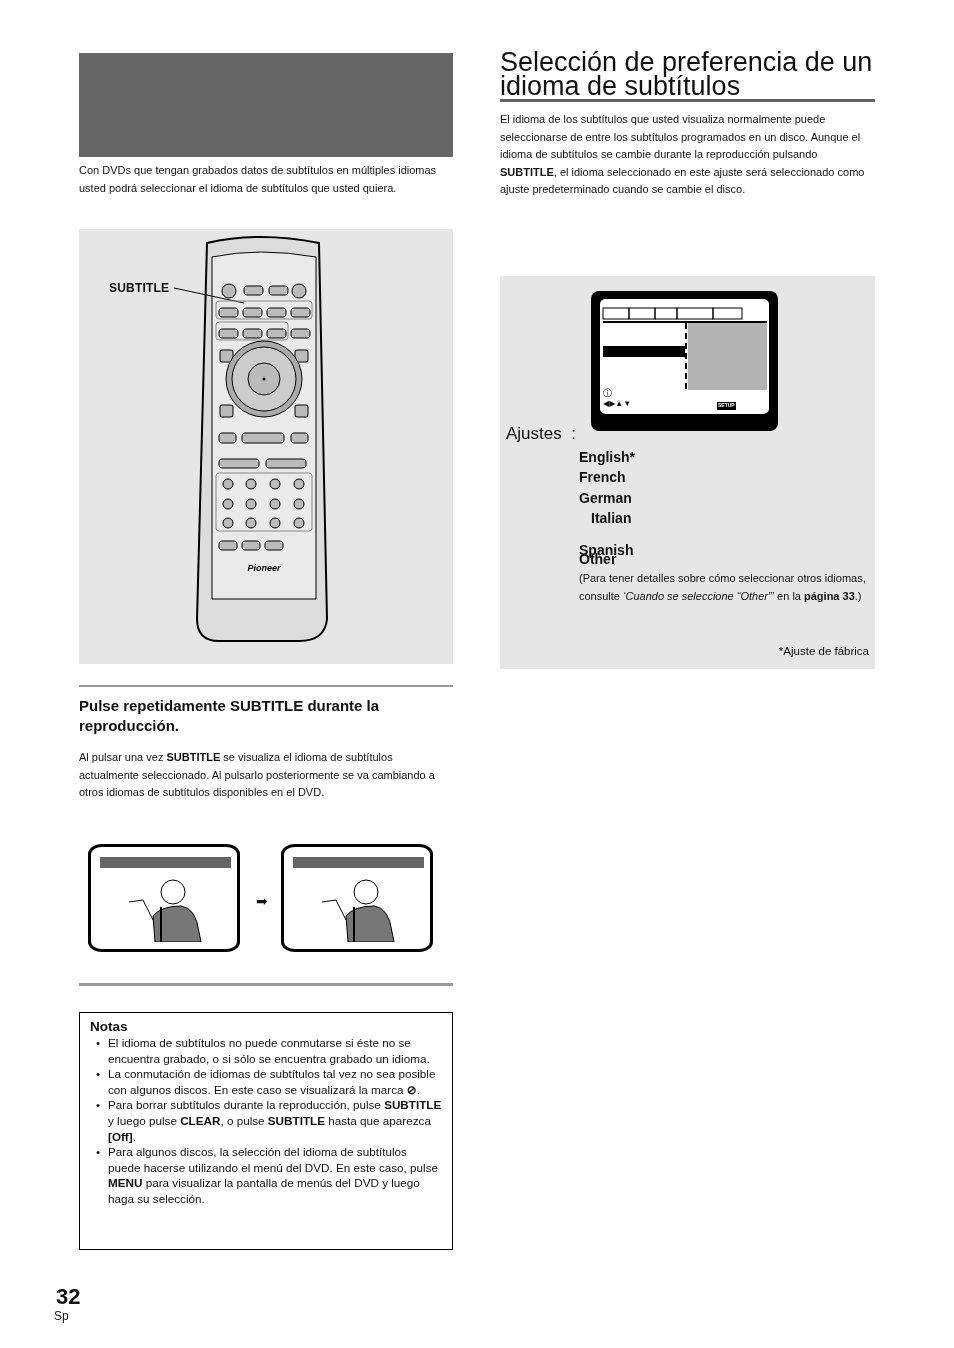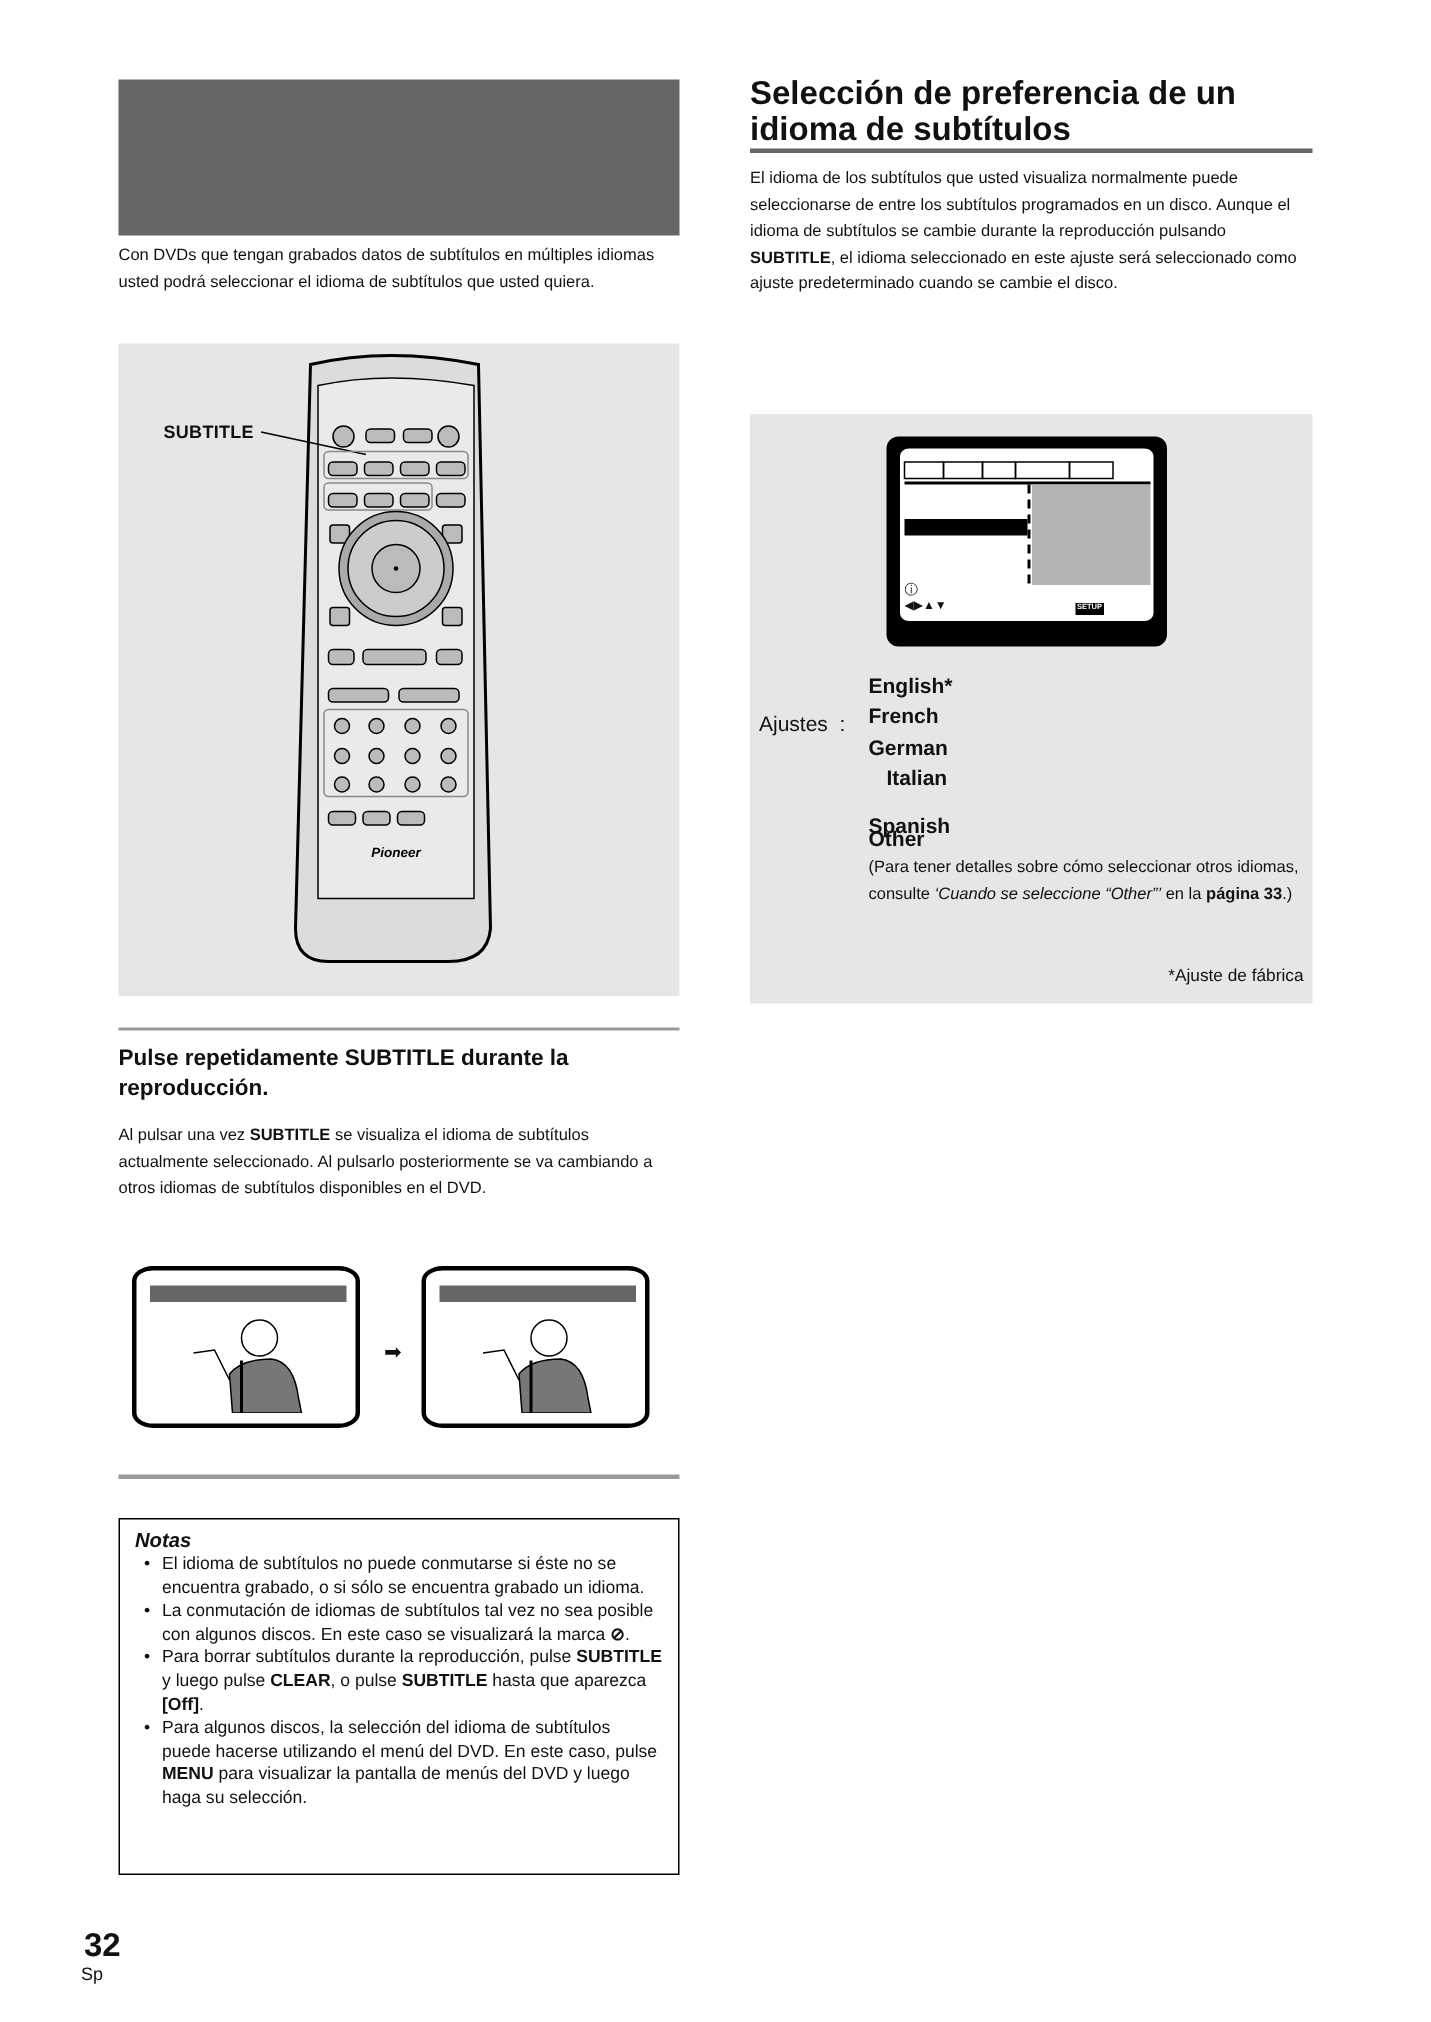--- a/index.html
+++ b/index.html
@@ -10,31 +10,31 @@
   .header-box{left:79px;top:53px;width:374px;height:104px;background:#666;}
   .intro{left:79px;top:162px;width:374px;}
   .remote-panel{left:79px;top:229px;width:374px;height:435px;background:#e6e6e6;}
   .subtitle-label{left:109px;top:281px;font-size:12px;font-weight:bold;letter-spacing:0.2px;}
   .rule{height:2px;background:#999;}
   .step-title{left:79px;top:696px;width:374px;font-size:15px;font-weight:bold;line-height:20px;margin:0;}
   .step-body{left:79px;top:749px;width:374px;}
   .tv{width:152px;height:108px;border:3px solid #000;border-radius:14px/10px;background:#fff;box-sizing:border-box;}
   .tv .bar{position:absolute;left:9px;top:10px;width:131px;height:11px;background:#666;}
   .notes{left:79px;top:1012px;width:374px;height:238px;border:1px solid #000;box-sizing:border-box;padding:6px 10px 0 8px;}
-  .notes h4{margin:0 0 1px 2px;font-size:13.5px;font-style:italic;font-weight:bold;}
+  .notes h4{margin:0 0 1px 2px;font-size:13.5px;font-weight:bold;}
   .notes ul{margin:0;padding-left:12px;list-style:none;}
   .notes li{font-size:11.7px;line-height:15.6px;position:relative;padding-left:8px;}
   .notes li::before{content:"•";position:absolute;left:-4px;top:0;}
-  .r-title{left:500px;top:50px;width:380px;font-size:22px;font-weight:bold;line-height:24px;margin:0;}
+  .r-title{left:500px;top:50px;width:380px;font-size:27px;font-weight:normal;line-height:24px;margin:0;}
   .r-rule{left:500px;top:99px;width:375px;height:3px;background:#666;}
   .r-body{left:500px;top:111px;width:375px;}
   .settings-panel{left:500px;top:276px;width:375px;height:393px;background:#e6e6e6;}
   .screen{left:591px;top:291px;width:187px;height:140px;background:#000;border-radius:8px;}
   .screen-inner{position:absolute;left:9px;top:8px;width:169px;height:115px;background:#fff;border-radius:6px/5px;}
-  .ajustes-label{left:506px;top:474px;font-size:14px;}
+  .ajustes-label{left:506px;top:424px;font-size:17px;}
   .opt{left:579px;font-size:14px;font-weight:bold;}
   .opt-note{left:579px;top:570px;width:290px;}
   .fabrica{right:85px;top:645px;font-size:11.5px;}
   .pageno{left:56px;top:1284px;font-size:22px;font-weight:bold;}
   .pagesp{left:54px;top:1309px;font-size:12px;}
 </style>
 </head>
 <body>
 
 <div class="abs header-box"></div>

